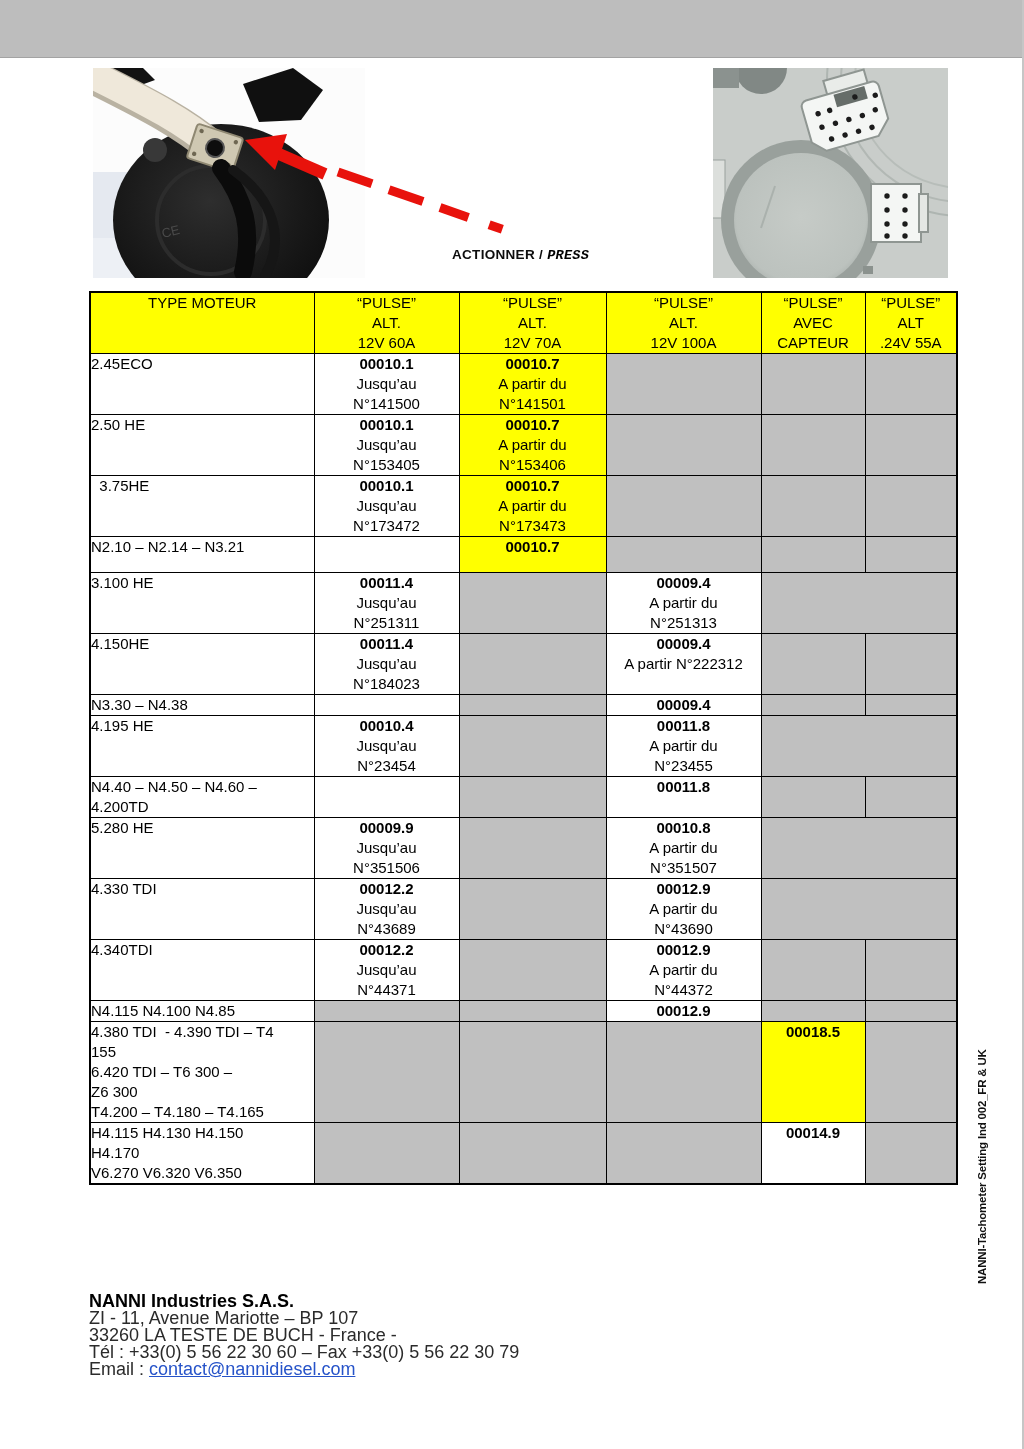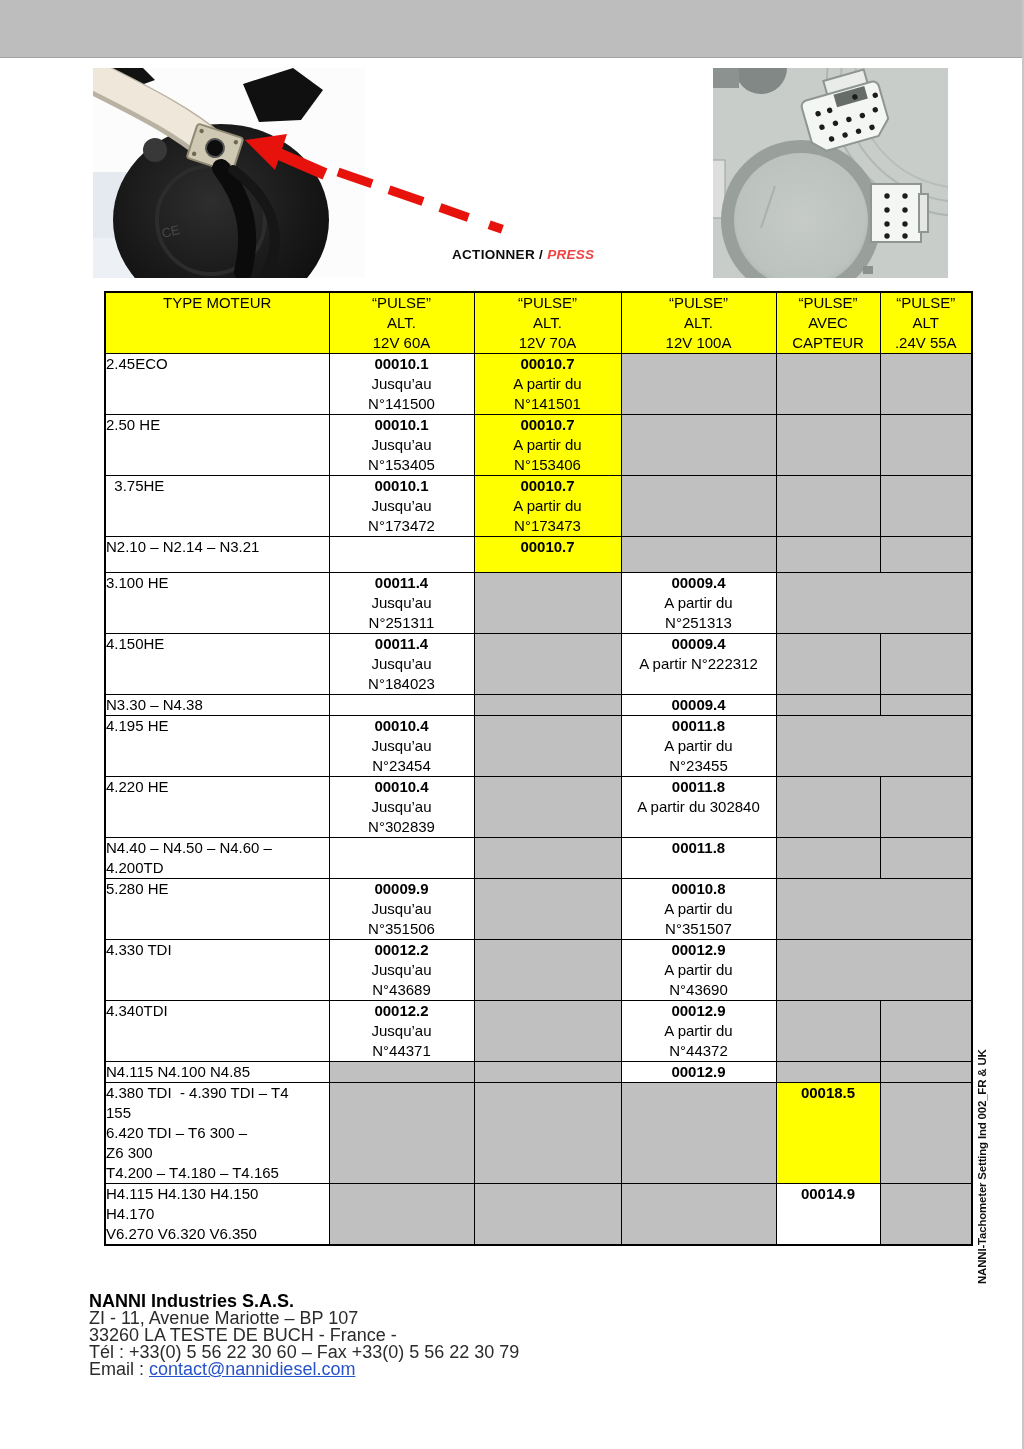--- a/index.html
+++ b/index.html
@@ -10,23 +10,23 @@
            background:var(--band,#bdbdbd);border-bottom:1px solid #a3a3a3;}
   .right-edge{position:absolute;right:0;top:0;width:2px;height:1449px;background:#c6c6c6;}
 
   .photo{position:absolute;}
   .photo-left{left:93px;top:68px;width:272px;height:210px;}
   .photo-right{left:713px;top:68px;width:235px;height:210px;}
   .dash-svg{position:absolute;left:330px;top:160px;width:200px;height:90px;}
 
   .press-caption{position:absolute;left:452px;top:247px;font-size:13.5px;font-weight:bold;
                  color:#0d0d0d;letter-spacing:.3px;white-space:nowrap;}
-  .press-caption .press{font-style:italic;color:#ef4444;}
-
-  table.pulse{position:absolute;left:104px;top:291px;border-collapse:collapse;
+  .press-caption .press{font-style:italic;color:#000000;font-family:Liberation Mono, monospace;}
+
+  table.pulse{position:absolute;left:89px;top:291px;border-collapse:collapse;
               table-layout:fixed;border:2px solid #000;}
   table.pulse th, table.pulse td{
       border:1px solid #000;vertical-align:top;font-size:15px;line-height:20px;
       padding:0;font-weight:normal;overflow:hidden;color:#000;}
   table.pulse th{background:var(--yellow,#ffff00);text-align:center;}
   td.w{background:#ffffff;}
   td.g{background:var(--gray,#c0c0c0);}
   td.y{background:var(--yellow,#ffff00);}
   td.val{text-align:center;}
   td.name{background:#ffffff;text-align:left;padding-left:3px;white-space:pre-wrap;}
@@ -302,35 +302,20 @@
             <div>N°23454</div>
           </td>
           <td class="g val"></td>
           <td class="w val">
             <div class="code">00011.8</div>
             <div>A partir du</div>
             <div>N°23455</div>
           </td>
           <td class="g val" colspan="2"></td>
         </tr>
-        <tr style="height:60px">
-          <td class="name"><div>4.220 HE</div></td>
-          <td class="w val">
-            <div class="code">00010.4</div>
-            <div>Jusqu’au</div>
-            <div>N°302839</div>
-          </td>
-          <td class="g val"></td>
-          <td class="w val">
-            <div class="code">00011.8</div>
-            <div>A partir du 302840</div>
-          </td>
-          <td class="g val"></td>
-          <td class="g val"></td>
-        </tr>
         <tr style="height:40px">
           <td class="name"><div>N4.40 – N4.50 – N4.60 –</div><div>4.200TD</div></td>
           <td class="w val"></td>
           <td class="g val"></td>
           <td class="w val">
             <div class="code">00011.8</div>
           </td>
           <td class="g val"></td>
           <td class="g val"></td>
         </tr>

